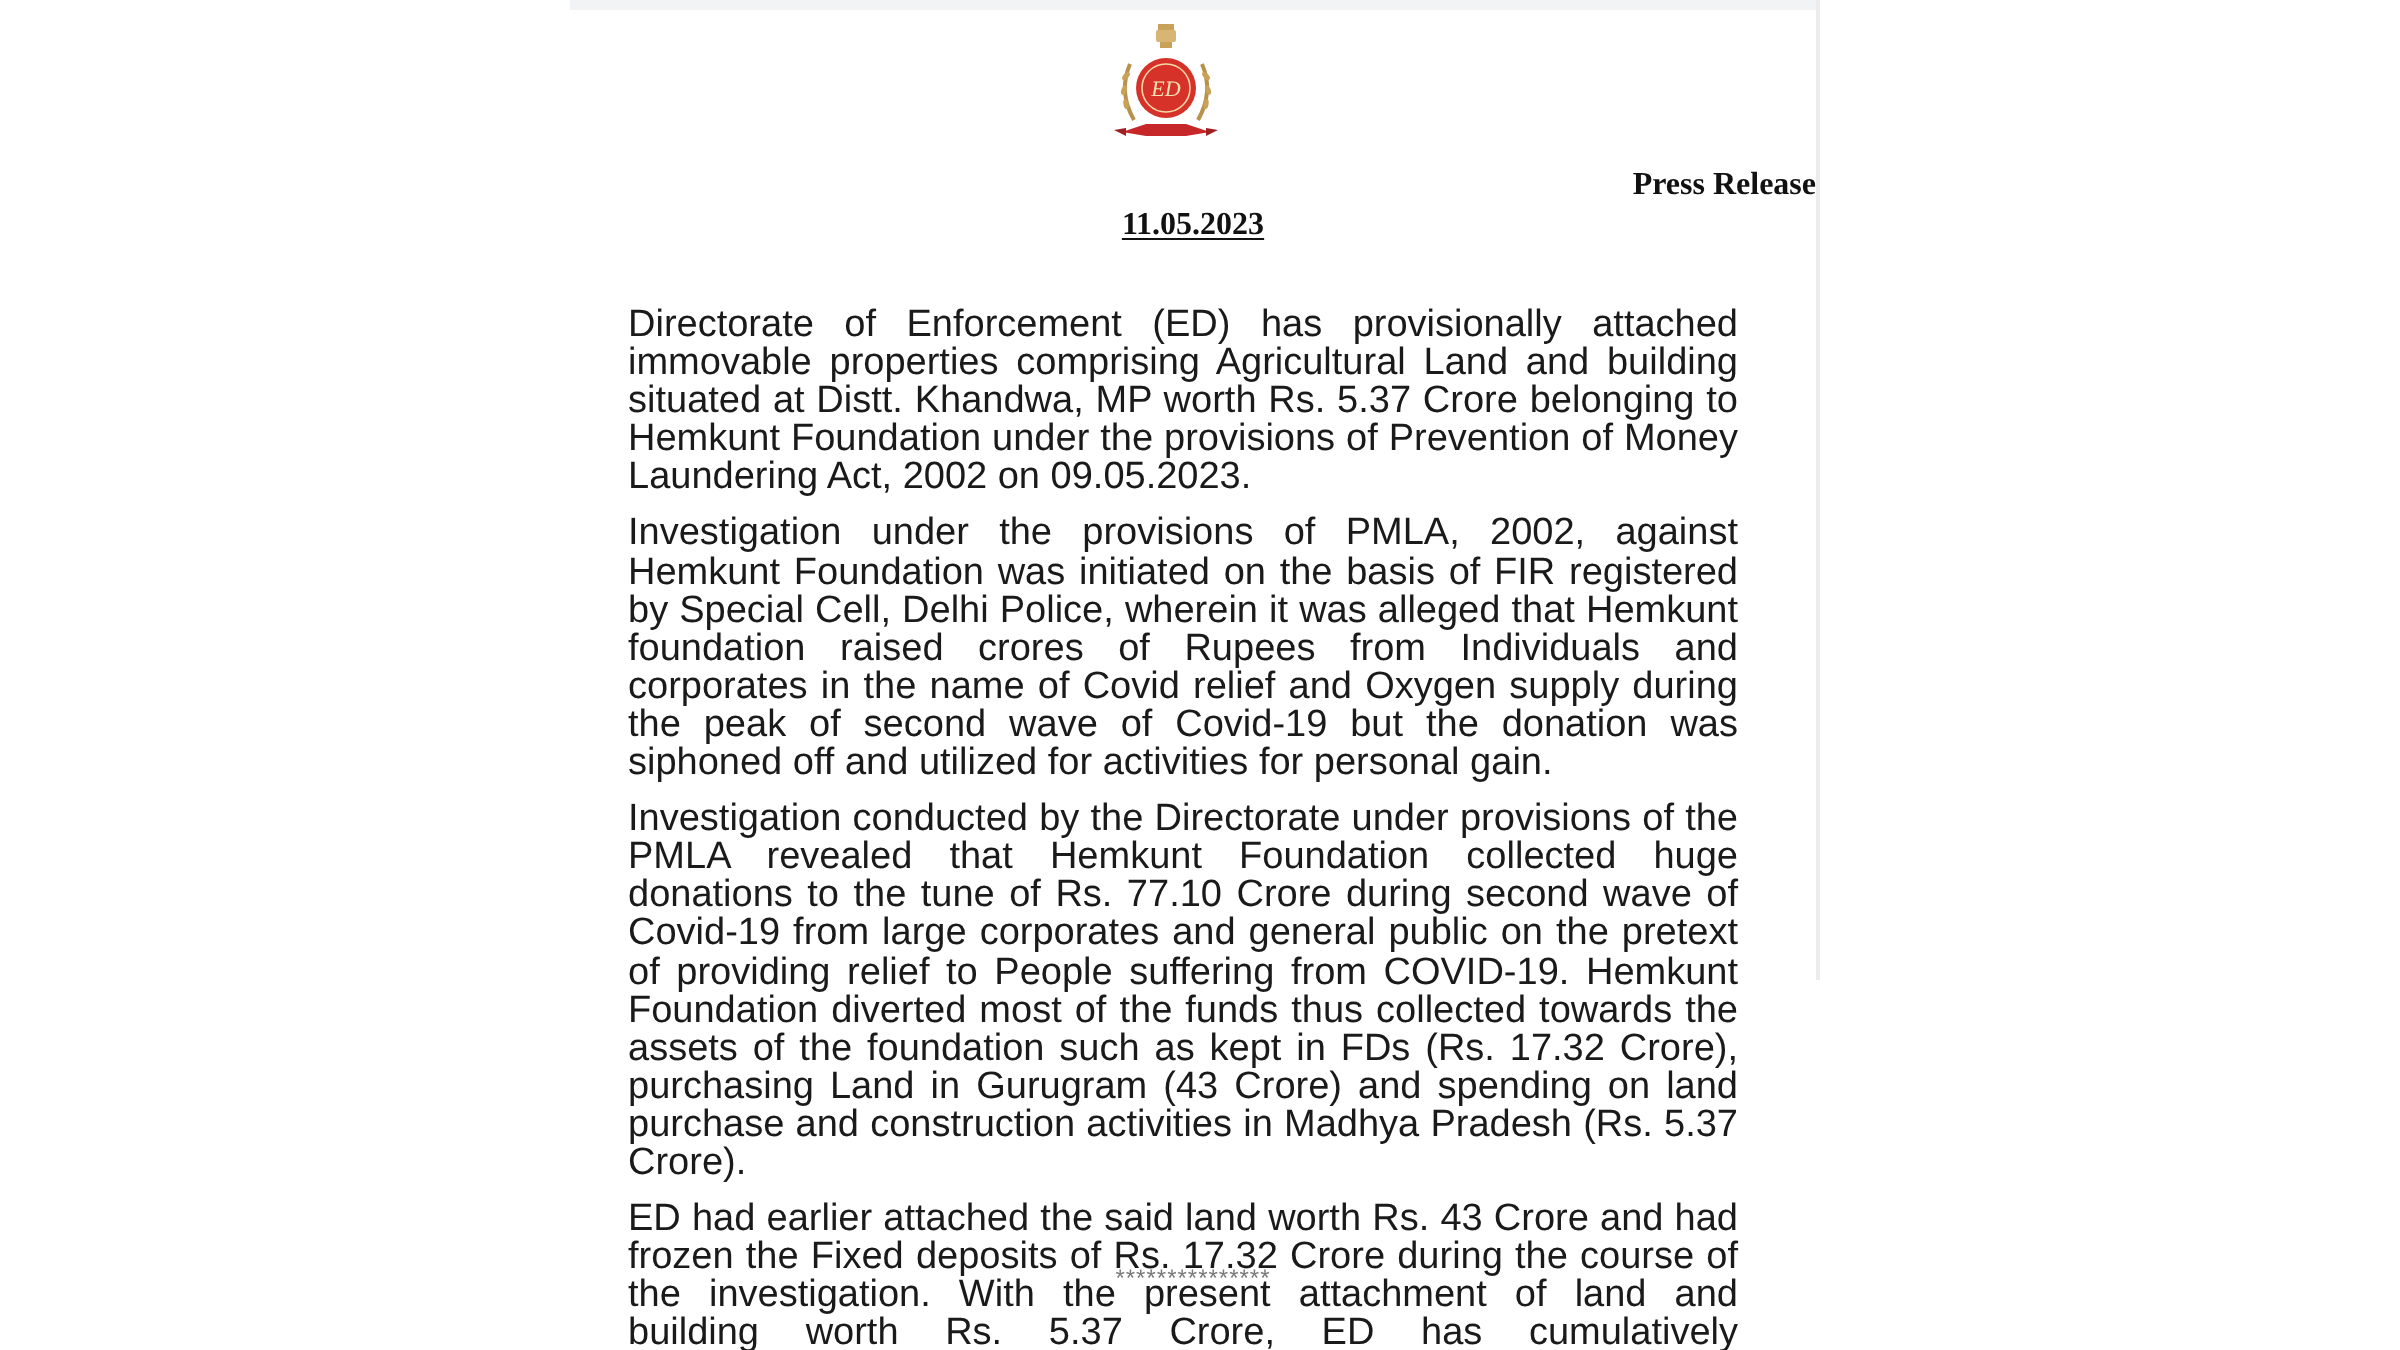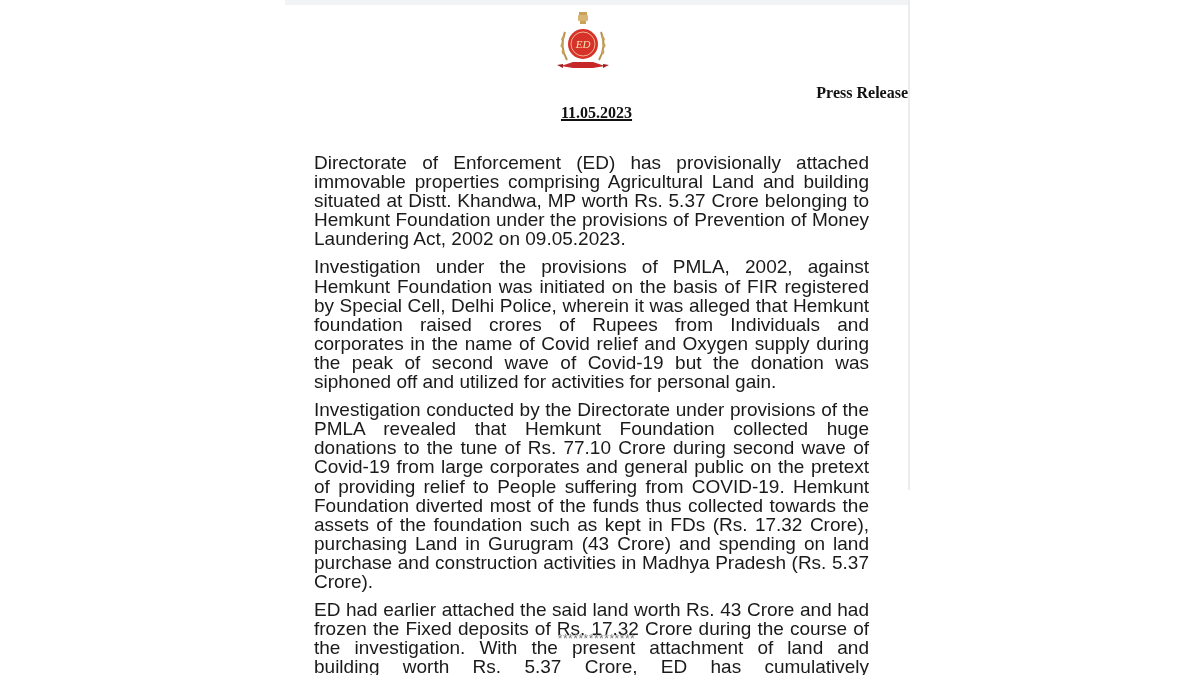--- a/index.html
+++ b/index.html
@@ -51,21 +51,20 @@
     position: absolute;
     left: 0;
     width: 100%;
     top: 103px;
     text-align: center;
     font-family: "Liberation Serif", "DejaVu Serif", serif;
     font-weight: bold;
     font-size: 16px;
     line-height: 20px;
     color: #111;
-    text-decoration: underline;
   }
   .date span {
     text-decoration: underline;
     text-underline-offset: 2px;
   }
   .body {
     position: absolute;
     left: 29px;
     top: 153px;
     width: 555px;

